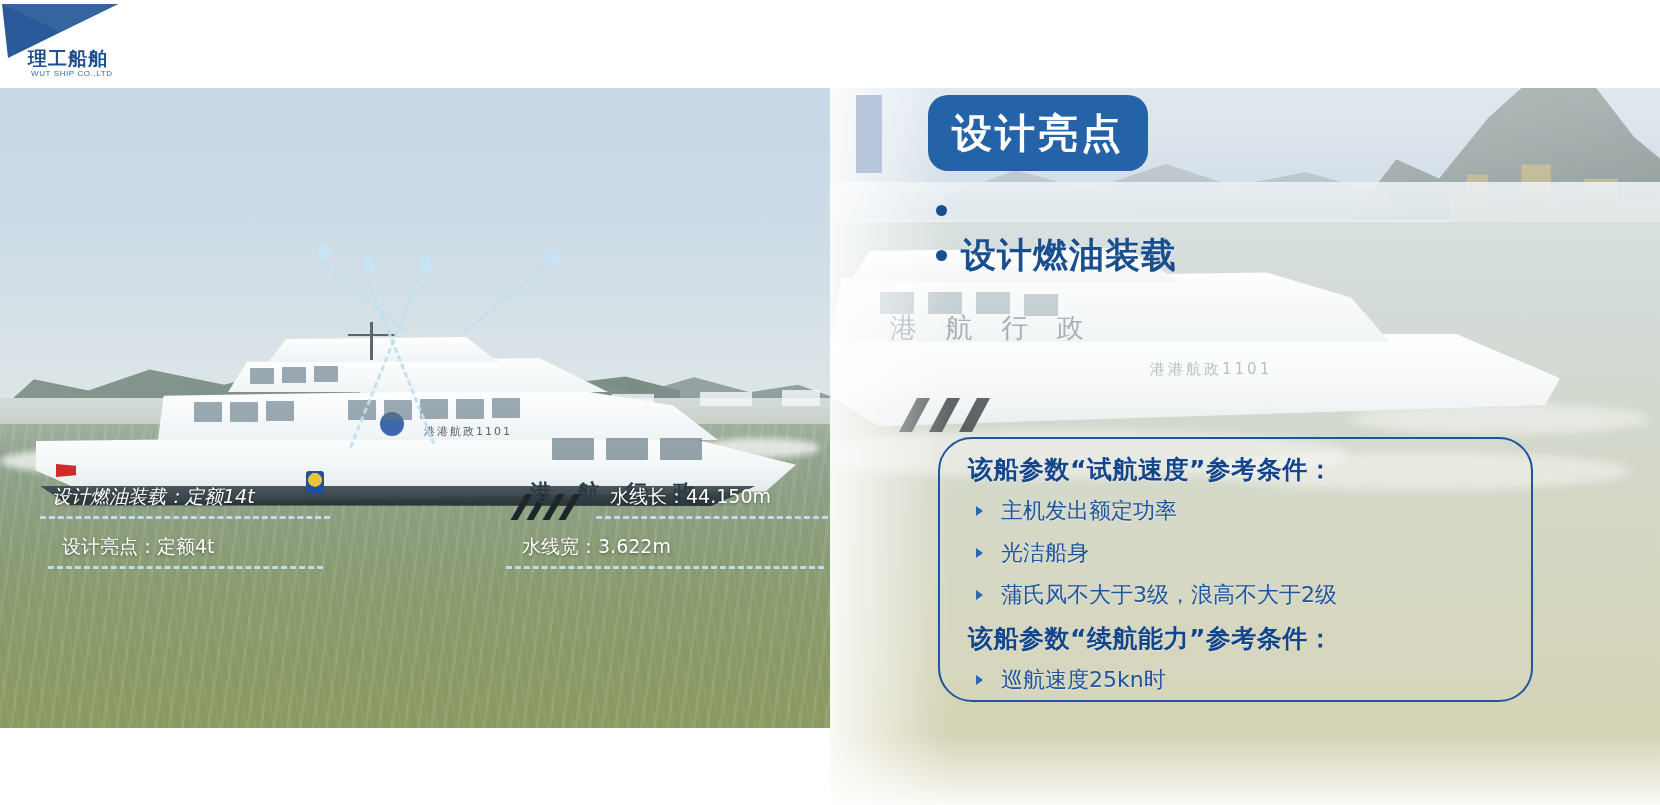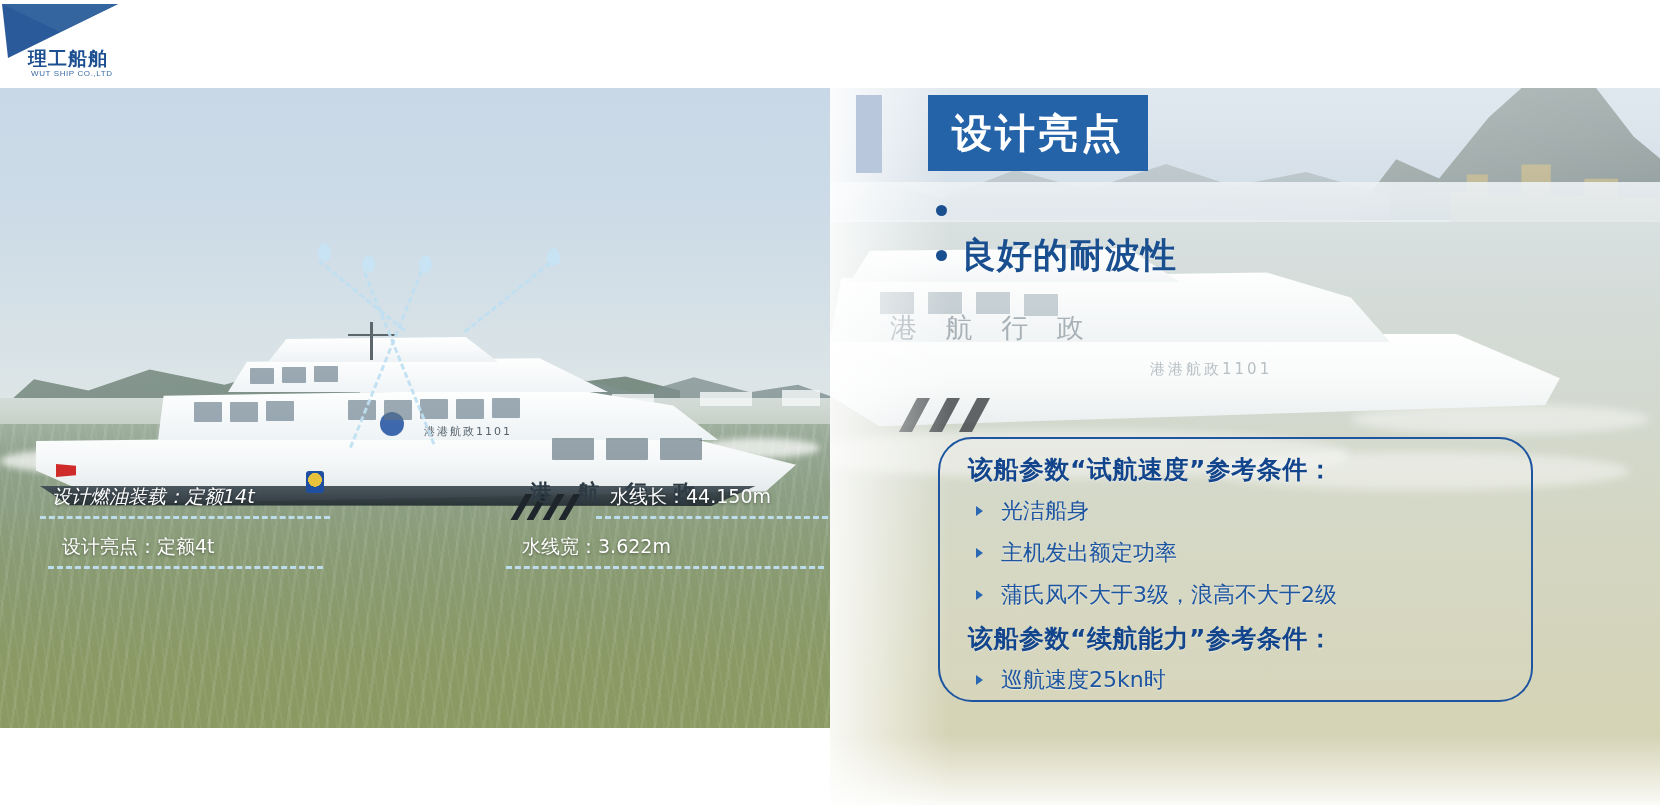--- a/index.html
+++ b/index.html
@@ -188,21 +188,21 @@
     width: 26px; height: 78px;
     background: #b9c7dd;
     z-index: 20;
   }
   .title-badge {
     position: absolute;
     left: 928px; top: 95px;
     min-width: 185px;
     height: 76px;
     background: #2563a8;
-    border-radius: 0;
+    border-radius: 20px;
     display: flex;
     align-items: center;
     justify-content: center;
     padding: 0 24px;
     box-sizing: border-box;
     z-index: 21;
   }
   .title-badge span {
     color: #ffffff;
     font-size: 40px;
@@ -519,36 +519,36 @@
   <div class="title-badge">
     <span>设计亮点</span>
   </div>
 
   <div class="highlights">
     <div class="hl-item hl-2">
       <span class="hl-dot"></span>
     </div>
     <div class="hl-item hl-3">
       <span class="hl-dot"></span>
-      <span>良好的耐波性</span>
+      <span>设计燃油装载</span>
     </div>
   </div>
 
   <div class="param-box"></div>
   <div class="param-inner">
 
     <div class="p-head">该船参数“试航速度”参考条件：</div>
 
+    <div class="p-row">
+      <span class="p-arrow"></span>
+      <span>主机发出额定功率</span>
+    </div>
     <div class="p-row">
       <span class="p-arrow"></span>
       <span>光洁船身</span>
-    </div>
-    <div class="p-row">
-      <span class="p-arrow"></span>
-      <span>主机发出额定功率</span>
     </div>
     <div class="p-row">
       <span class="p-arrow"></span>
       <span>蒲氏风不大于3级，浪高不大于2级</span>
     </div>
 
     <div class="p-head second">该船参数“续航能力”参考条件：</div>
 
     <div class="p-row">
       <span class="p-arrow"></span>

